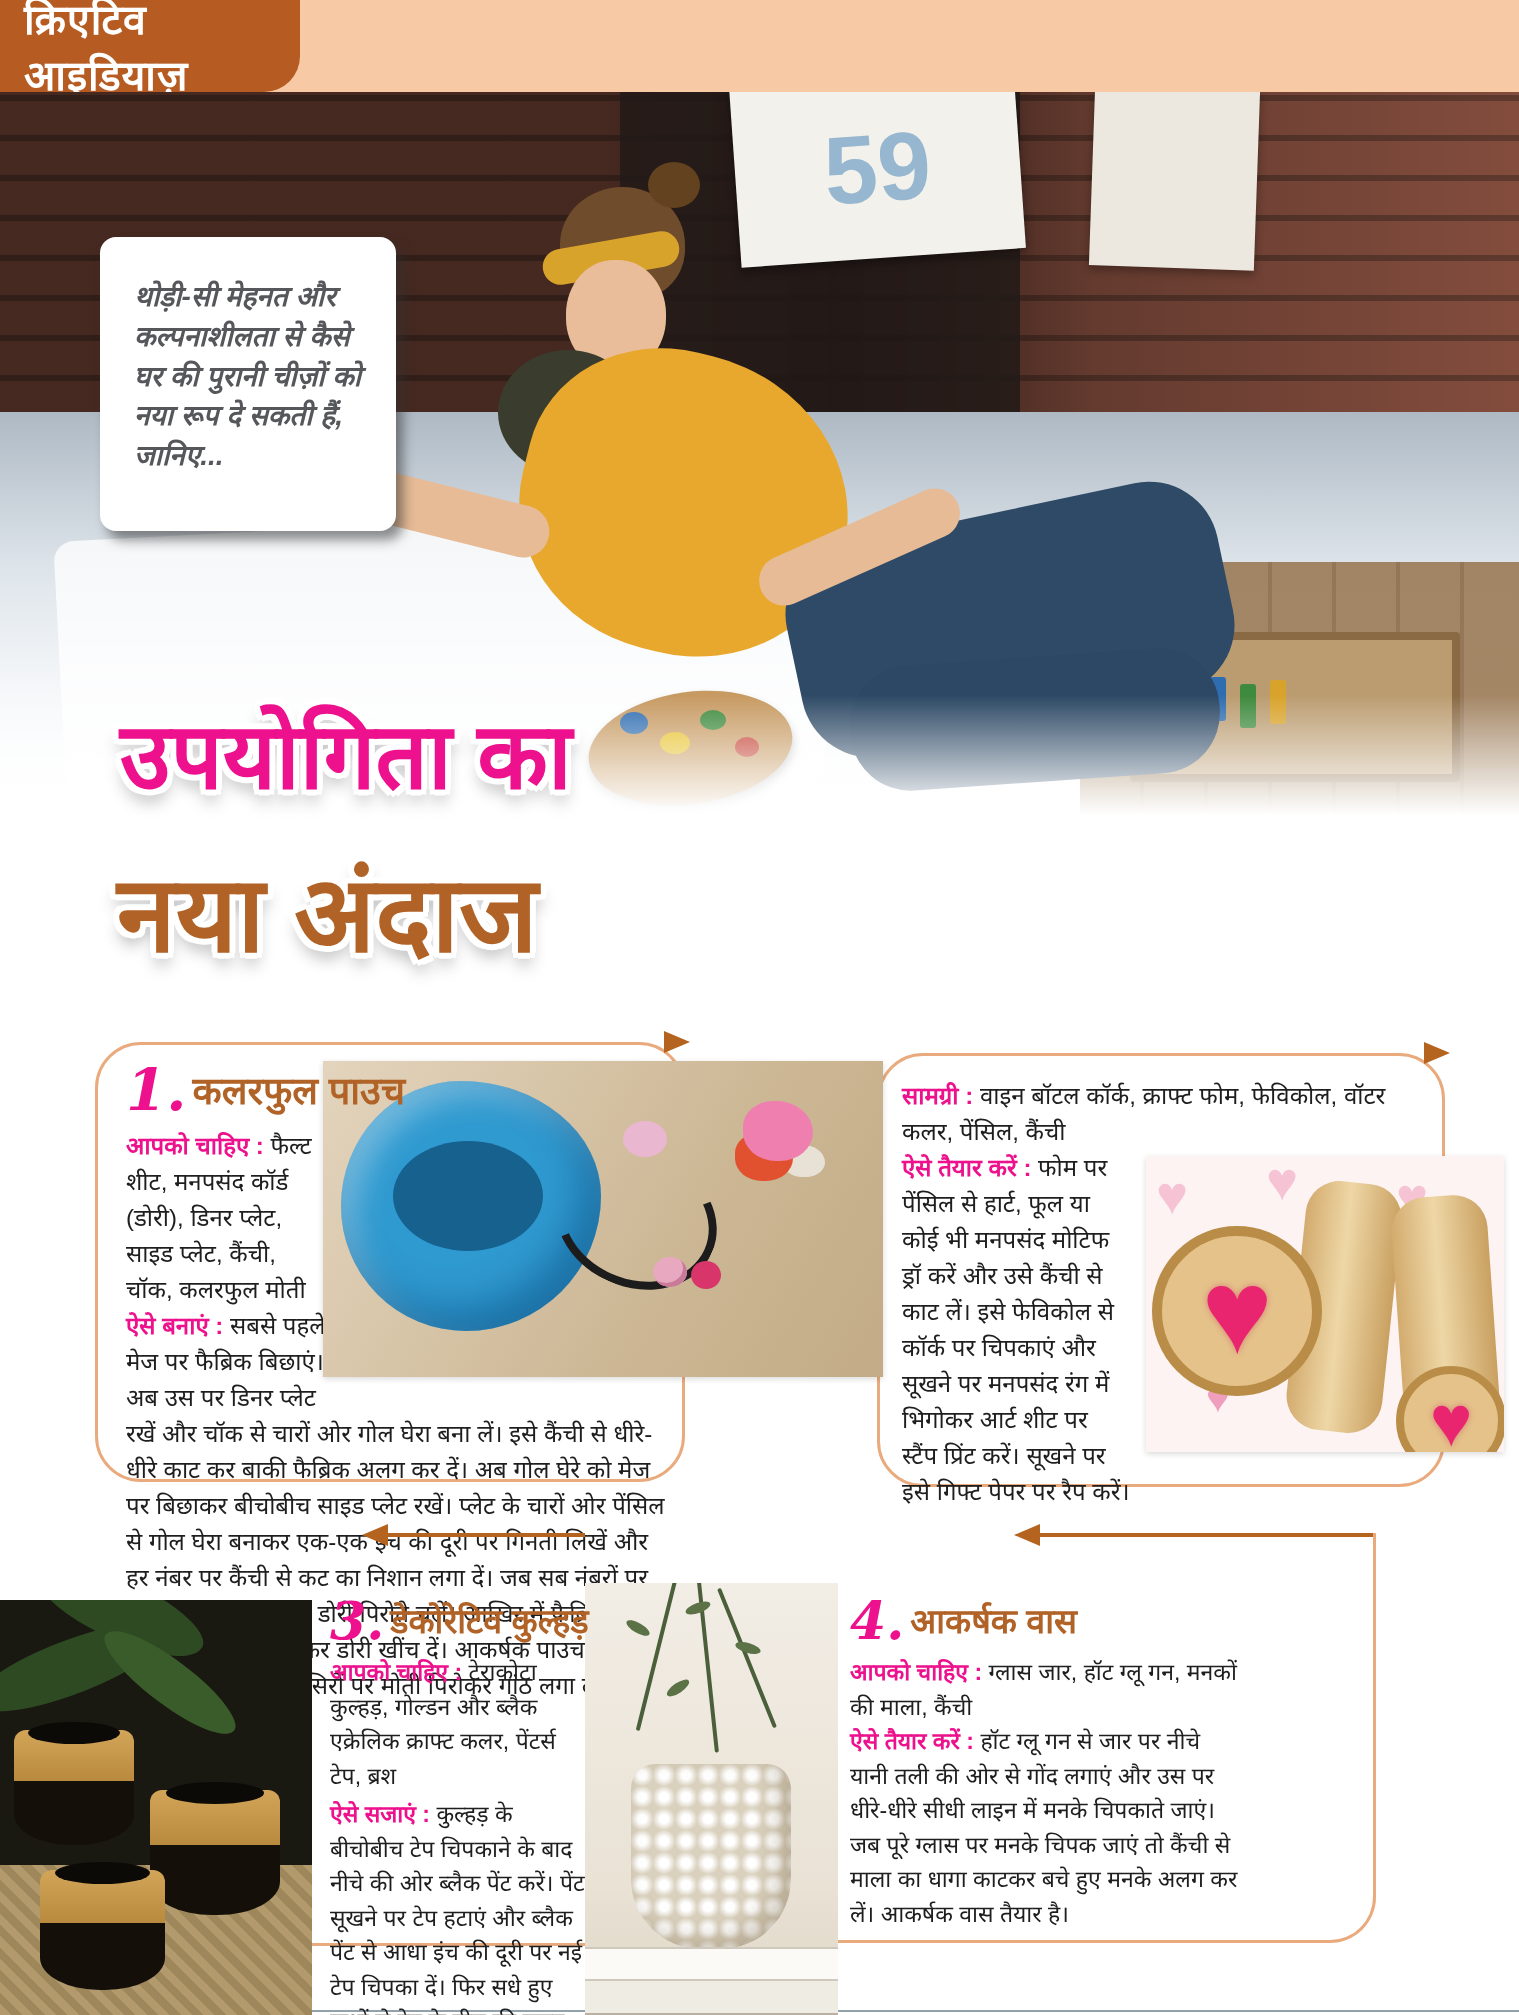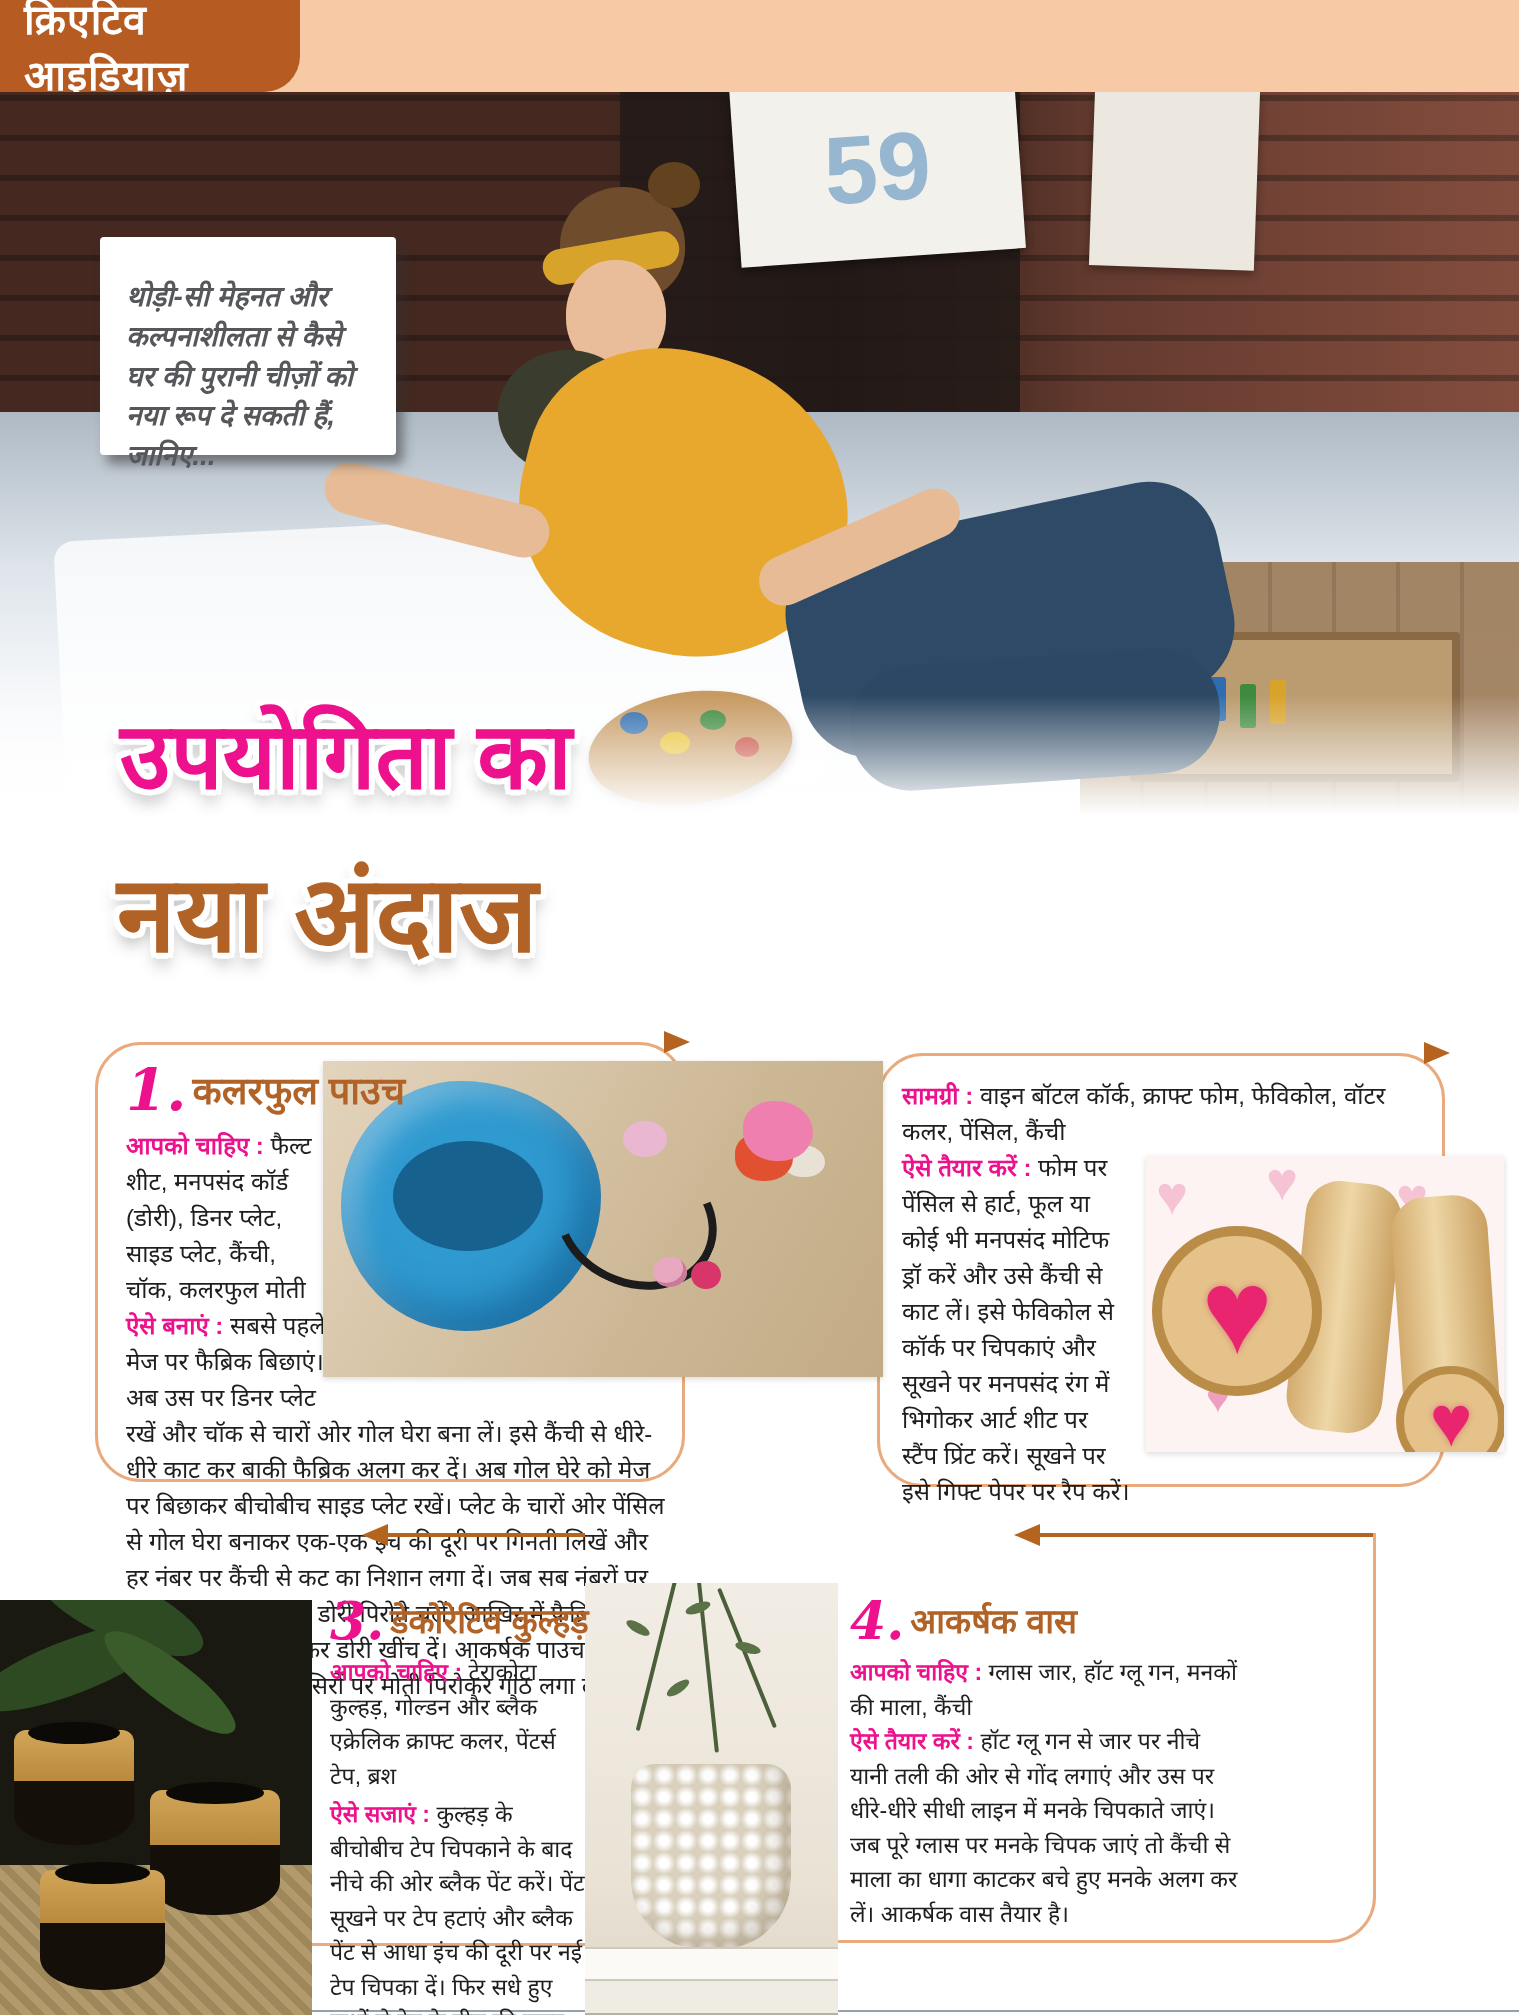--- a/index.html
+++ b/index.html
@@ -51,22 +51,22 @@
   .jeans1{position:absolute;left:790px;top:420px;width:440px;height:215px;background:#2e4a66;
     transform:rotate(-12deg);border-radius:70px;}
   .jeans2{position:absolute;left:850px;top:565px;width:370px;height:125px;background:#2c4864;
     transform:rotate(-4deg);border-radius:60px;}
   .palette{position:absolute;left:588px;top:600px;width:205px;height:112px;background:#c79a62;
     border-radius:50%;transform:rotate(-8deg);box-shadow:0 6px 10px rgba(0,0,0,.25);}
   .blob{position:absolute;border-radius:50%;}
   .photo-fade{position:absolute;left:0;bottom:0;width:100%;height:120px;
     background:linear-gradient(rgba(255,255,255,0),#ffffff);}
   
-  .intro-box{position:absolute;left:100px;top:237px;width:296px;height:218px;background:#ffffff;
-    border-radius:4px;box-sizing:border-box;padding:40px 26px 0 26px;box-shadow:7px 9px 12px rgba(50,50,50,.55);}
+  .intro-box{position:absolute;left:100px;top:237px;width:296px;height:294px;background:#ffffff;
+    border-radius:16px;box-sizing:border-box;padding:40px 26px 0 34px;box-shadow:7px 9px 12px rgba(50,50,50,.55);}
   .intro-text{color:#56575b;font-size:28px;line-height:1.42;font-weight:bold;font-style:italic;}
   
   .big-title{position:absolute;font-weight:bold;white-space:nowrap;
     text-shadow:-5px -5px 0 #fff,5px -5px 0 #fff,-5px 5px 0 #fff,5px 5px 0 #fff,0 -6px 0 #fff,0 6px 0 #fff,-6px 0 0 #fff,6px 0 0 #fff,0 12px 16px rgba(40,40,40,.35);margin-left:32px;}
   .title-line1{left:88px;top:690px;font-size:92px;color:#ed118d;}
   .title-line2{left:85px;top:838px;font-size:106px;color:#b16327;}
   
   .sec-box{position:absolute;border:3px solid #e9ab7e;box-sizing:border-box;}
   .box1{left:95px;top:1042px;width:590px;height:440px;border-radius:46px;padding:11px 16px 10px 28px;}
   .box2{left:877px;top:1053px;width:568px;height:434px;border-radius:46px;padding:16px 14px 10px 22px;}

